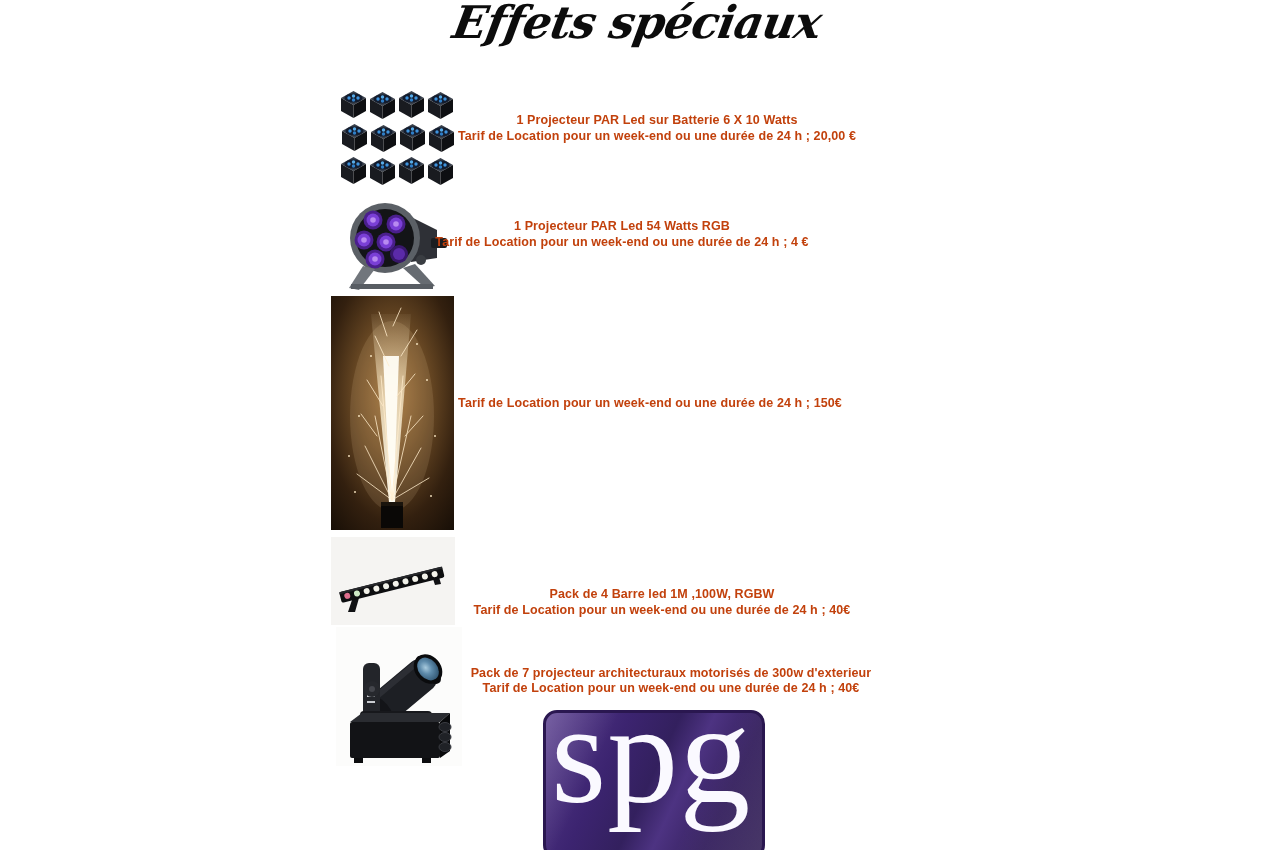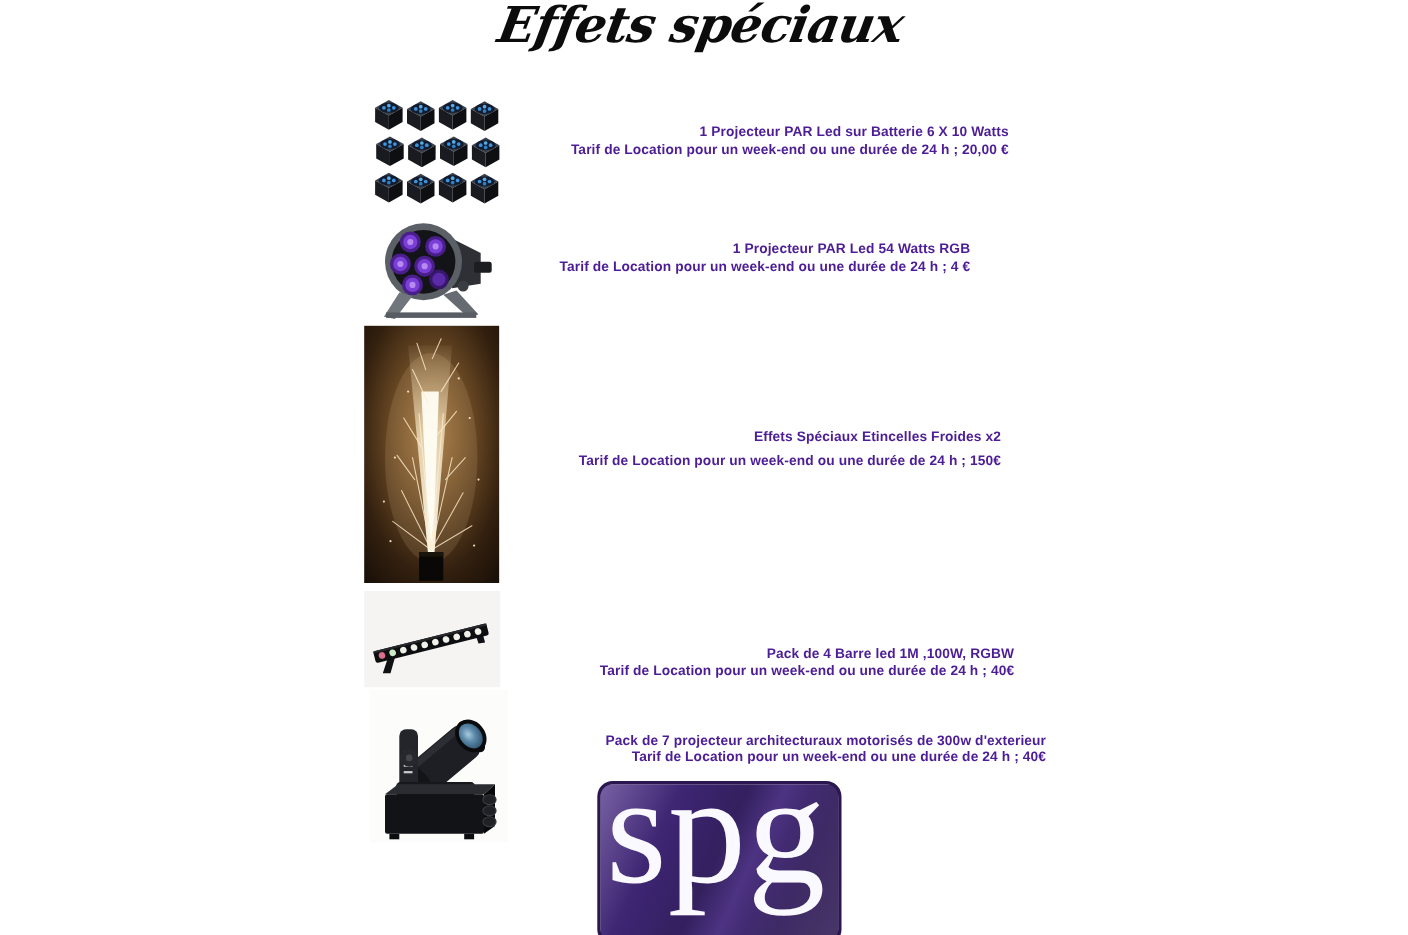--- a/index.html
+++ b/index.html
@@ -1,22 +1,22 @@
 <!DOCTYPE html>
 <html><head>
 <meta charset="utf-8">
 <style>
   html,body{margin:0;padding:0;background:#ffffff;}
   .page{position:relative;width:1280px;height:850px;background:#ffffff;overflow:hidden;
         font-family:"Liberation Sans",sans-serif;}
   .title{position:absolute;left:387px;top:-4px;width:500px;margin:0;text-align:center;
          font-family:"DejaVu Serif",serif;font-style:italic;font-weight:bold;
          font-size:45px;letter-spacing:-1px;color:#0c0c0c;transform:skewX(-10deg);}
-  .ptext{position:absolute;text-align:right;font-weight:bold;font-size:12.5px;
-         line-height:16px;color:#4c1d95;letter-spacing:.1px;}
+  .ptext{position:absolute;text-align:center;font-weight:bold;font-size:12.5px;
+         line-height:16px;color:#c2410c;letter-spacing:.1px;}
   .p1{left:397px;top:112px;width:520px;}
   .p2{left:362px;top:218px;width:520px;}
   .p3{left:390px;top:389px;width:520px;}
   .p3 .pprice{margin-top:6px;}
   .p4{left:402px;top:586px;width:520px;}
   .p5{left:391px;top:666px;width:560px;line-height:14.5px;}
   .img{position:absolute;margin:0;padding:0;}
   .img svg{display:block;width:100%;height:100%;}
   .img1{left:340px;top:88px;width:115px;height:98px;}
   .img2{left:337px;top:196px;width:120px;height:96px;}
@@ -153,21 +153,20 @@
           <circle cx="40" cy="60" r="1"></circle>
           <circle cx="86" cy="48" r="1"></circle>
         <circle cx="24" cy="196" r="1"></circle>
           <circle cx="100" cy="200" r="1"></circle>
       </g>
       <rect x="50" y="206" width="22" height="26" fill="#0a0806"></rect>
       <rect x="50" y="206" width="22" height="4" fill="#1a140c"></rect>
     </svg>
   </figure>
   <div class="ptext p3">
-    <div class="pname">Effets Spéciaux Etincelles Froides x2</div>
     <div class="pprice">Tarif de Location pour un week-end ou une durée de 24 h ; 150€</div>
   </div>
 
   <figure class="img img4">
     <svg viewBox="0 0 124 88" xmlns="http://www.w3.org/2000/svg">
       <rect x="0" y="0" width="124" height="88" fill="#f5f4f2"></rect>
       <polygon points="22,60 17,75 24,75 28,61" fill="#101114"></polygon>
       <polygon points="100,36 104,48 110,47 106,33" fill="#101114"></polygon>
       <g transform="rotate(-14 62 48)">
         <rect x="8" y="42" width="106" height="11" rx="2" fill="#0d0e10"></rect>

